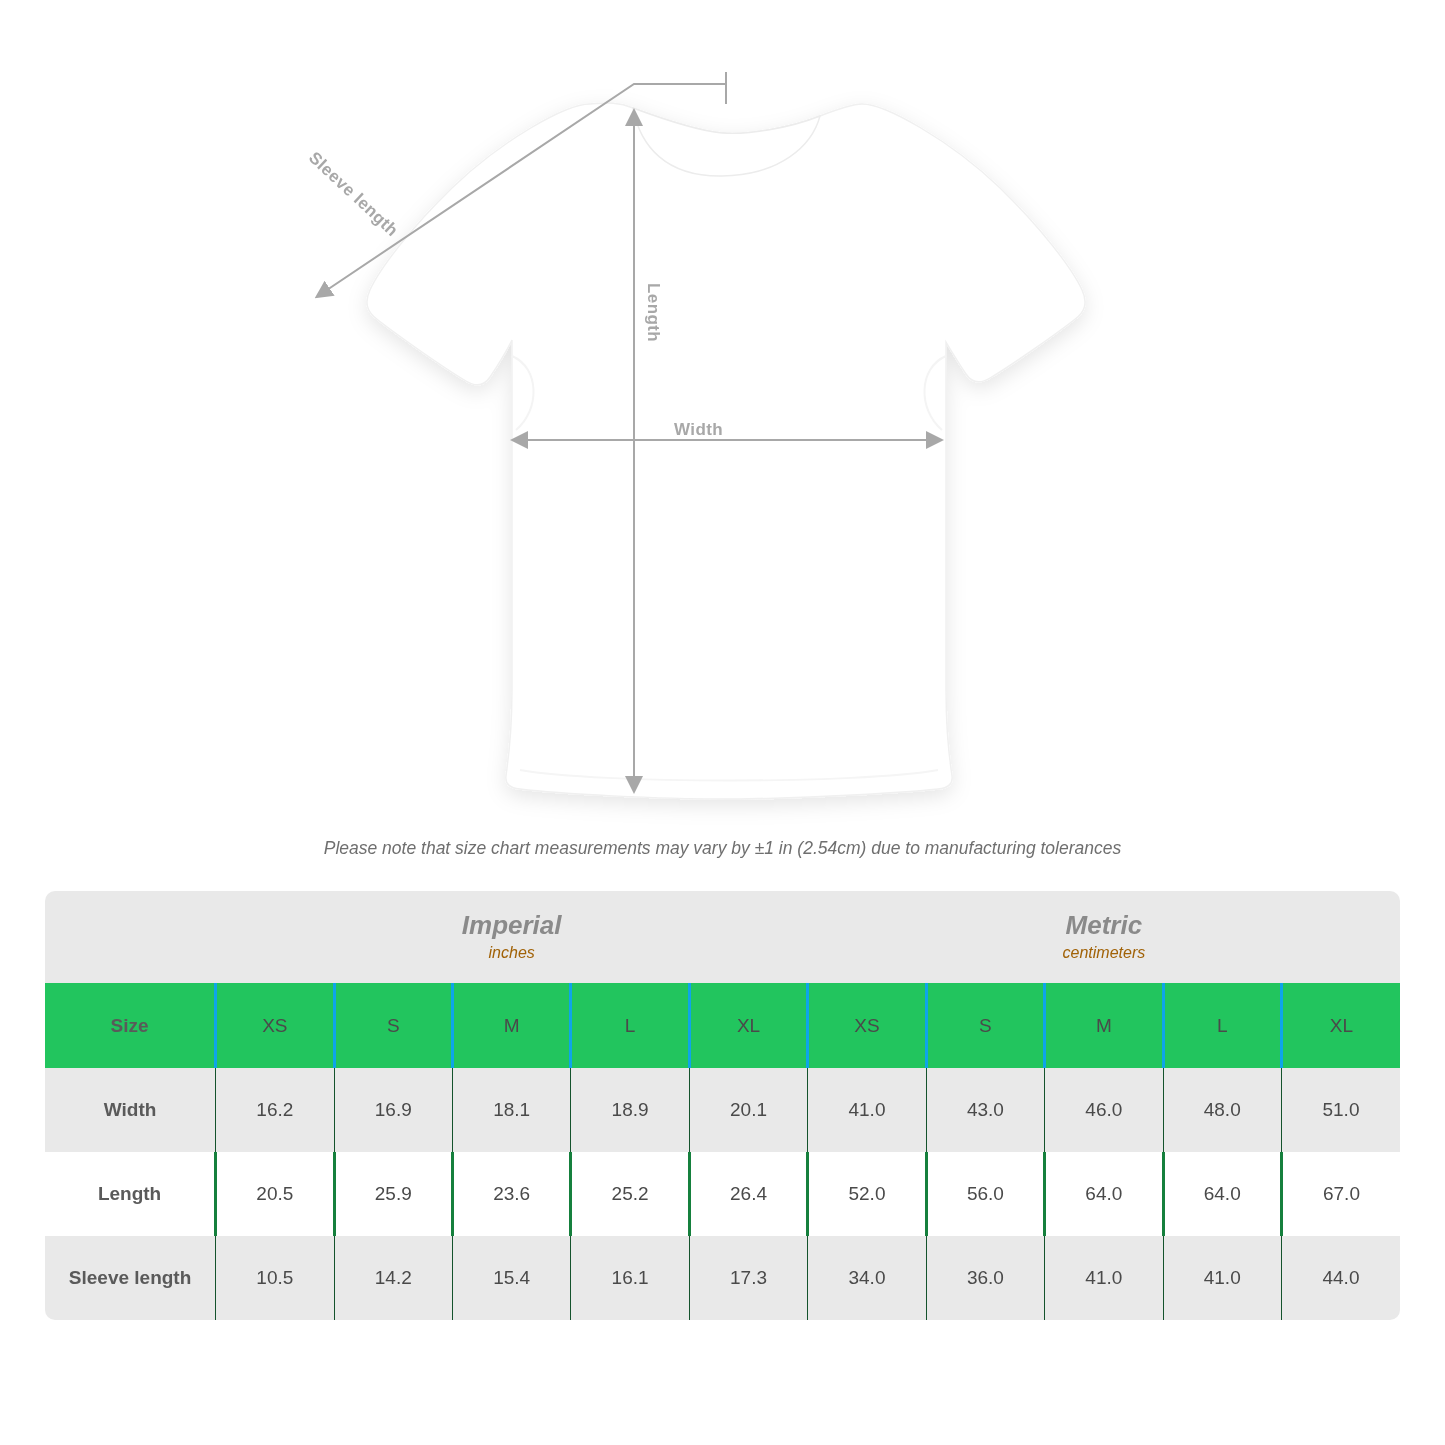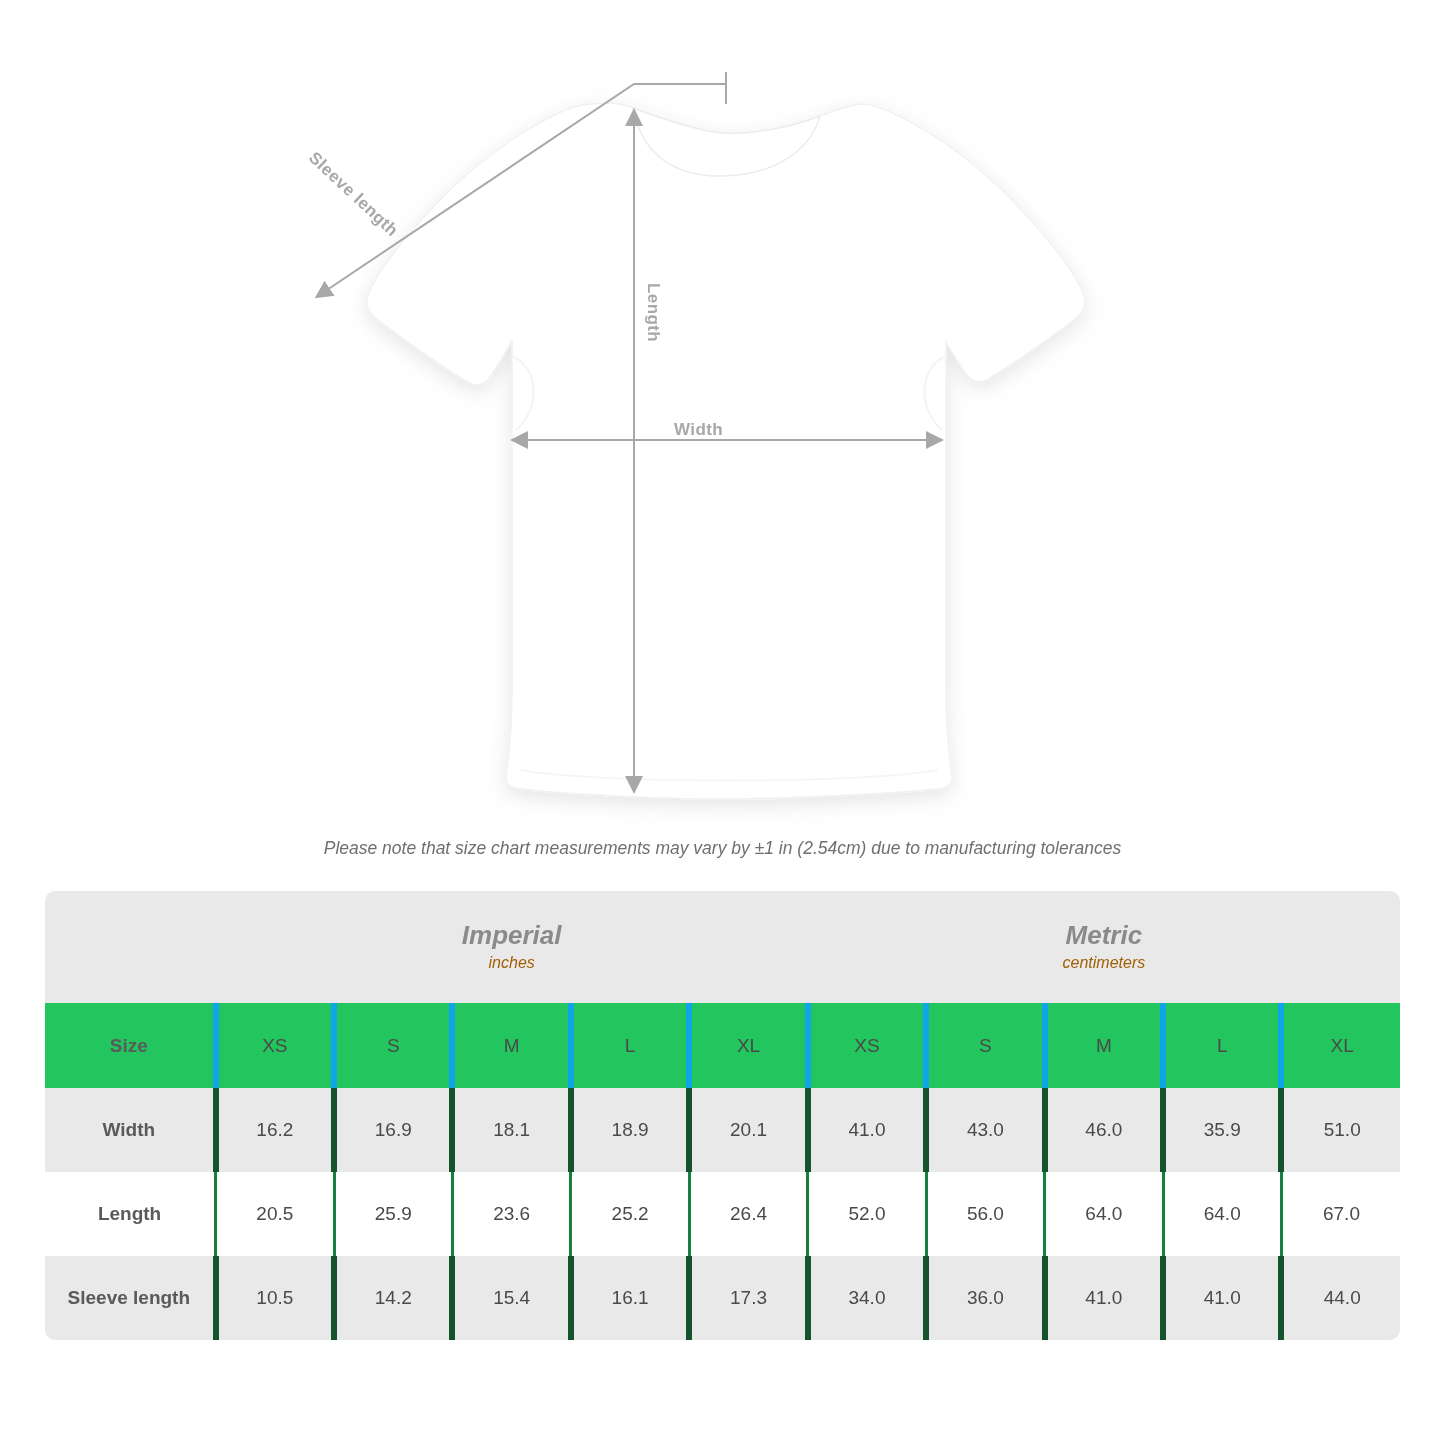--- a/index.html
+++ b/index.html
@@ -93,21 +93,21 @@
   }
   table.size-table td,
   table.size-table th {
     text-align: center;
     vertical-align: middle;
   }
 
   
   .unit-row td {
     background: #e9e9e9;
-    height: 112px;
+    height: 92px;
     padding: 0;
   }
   .unit-name {
     font-size: 26px;
     font-style: italic;
     font-weight: bold;
     color: #8a8a8a;
     line-height: 1.25;
   }
   .unit-sub {
@@ -140,22 +140,22 @@
   .data-row td.rowlabel {
     font-weight: bold;
     color: #5a5a5a;
     font-size: 19px;
   }
   
   .head-row td + td,
   .data-row td + td {
     border-left: 3px solid #15803d;
   }
-  .data-row.shade td + td { border-left: 6px solid #14532d; }
-  .head-row td + td { border-left: 6px solid #0ea5e9; }
+  .data-row.shade td + td { border-left: 1px solid #14532d; }
+  .head-row td + td { border-left: 3px solid #0ea5e9; }
 
   .col-label { width: 170px; }
   .col-val { width: 118px; }
 </style>
 </head>
 <body>
 
 <div class="page">
 
   <div class="illustration">
@@ -275,21 +275,21 @@
         <tr class="data-row shade">
           <td class="rowlabel">Width</td>
           <td>16.2</td>
           <td>16.9</td>
           <td>18.1</td>
           <td>18.9</td>
           <td>20.1</td>
           <td>41.0</td>
           <td>43.0</td>
           <td>46.0</td>
-          <td>35.9</td>
+          <td>48.0</td>
           <td>51.0</td>
         </tr>
 
         <tr class="data-row plain">
           <td class="rowlabel">Length</td>
           <td>20.5</td>
           <td>25.9</td>
           <td>23.6</td>
           <td>25.2</td>
           <td>26.4</td>

